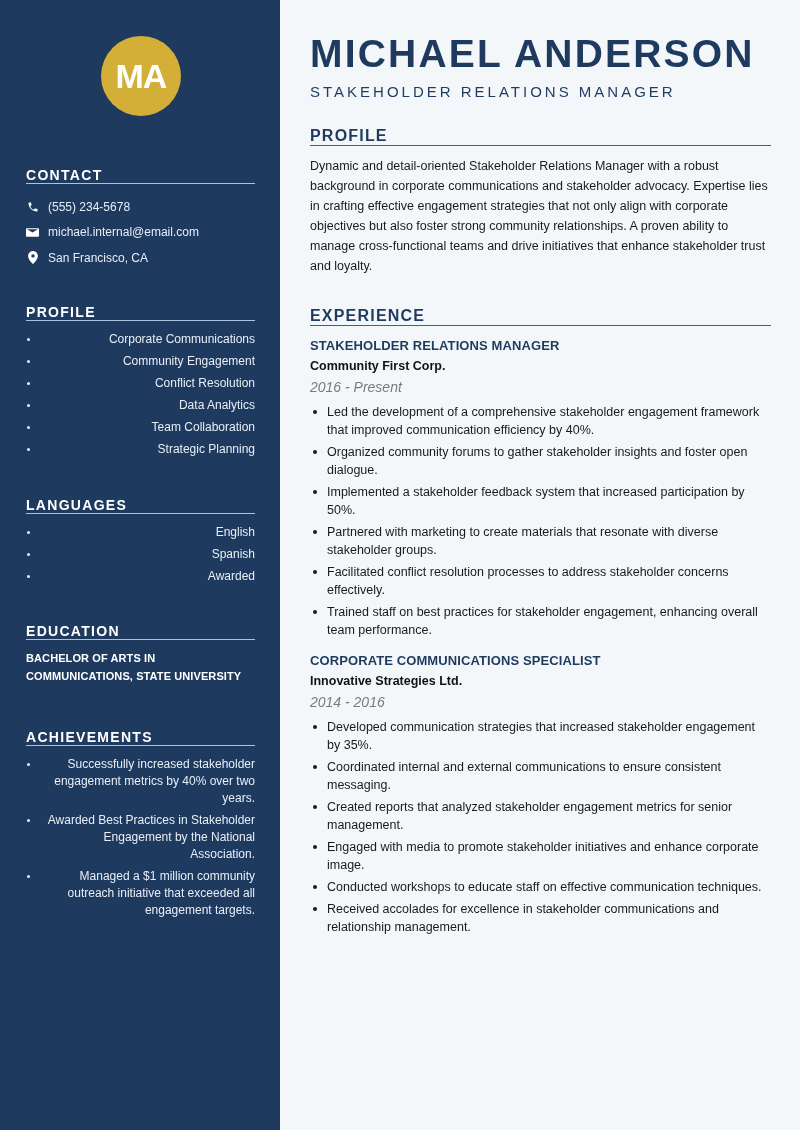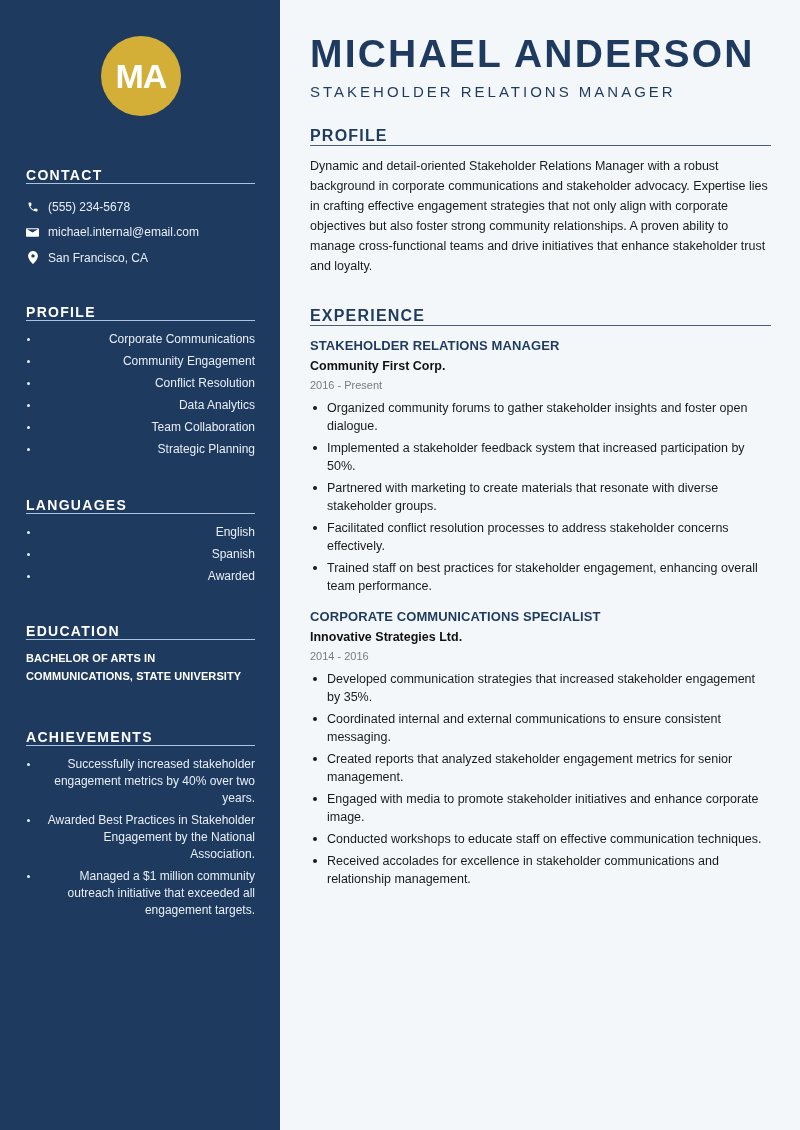--- a/index.html
+++ b/index.html
@@ -84,21 +84,21 @@
     }
     .job-title {
       font-size: 13px; font-weight: bold; color: #1e3a5f;
       letter-spacing: 0.1px; margin-bottom: 6px;
     }
     .job-company {
       font-size: 12.5px; font-weight: bold; color: #111111;
       margin-bottom: 6px;
     }
     .job-dates {
-      font-size: 11px; color: #7a7a7a;
+      font-size: 14px; font-style: italic; color: #7a7a7a;
       margin-bottom: 8px;
     }
     .job-list { list-style: none; }
     .job-list li {
       position: relative; padding-left: 17px;
       font-size: 12.5px; line-height: 18px; color: #1a1a1a;
       margin-bottom: 4px;
     }
     .job-list li::before {
       content: ""; position: absolute; left: 3px; top: 7px;
@@ -187,20 +187,21 @@
   </section>
 
   <section class="main-section" style="top:307px;">
     <h2 class="main-heading" style="margin-bottom:12px;">EXPERIENCE</h2>
 
     <div style="margin-bottom:14px;">
       <h3 class="job-title">STAKEHOLDER RELATIONS MANAGER</h3>
       <div class="job-company">Community First Corp.</div>
       <div class="job-dates">2016 - Present</div>
       <ul class="job-list">
+        <li>Led the development of a comprehensive stakeholder engagement framework that improved communication efficiency by 40%.</li>
         <li>Organized community forums to gather stakeholder insights and foster open dialogue.</li>
         <li>Implemented a stakeholder feedback system that increased participation by 50%.</li>
         <li>Partnered with marketing to create materials that resonate with diverse stakeholder groups.</li>
         <li>Facilitated conflict resolution processes to address stakeholder concerns effectively.</li>
         <li>Trained staff on best practices for stakeholder engagement, enhancing overall team performance.</li>
       </ul>
     </div>
 
     <div>
       <h3 class="job-title">CORPORATE COMMUNICATIONS SPECIALIST</h3>

